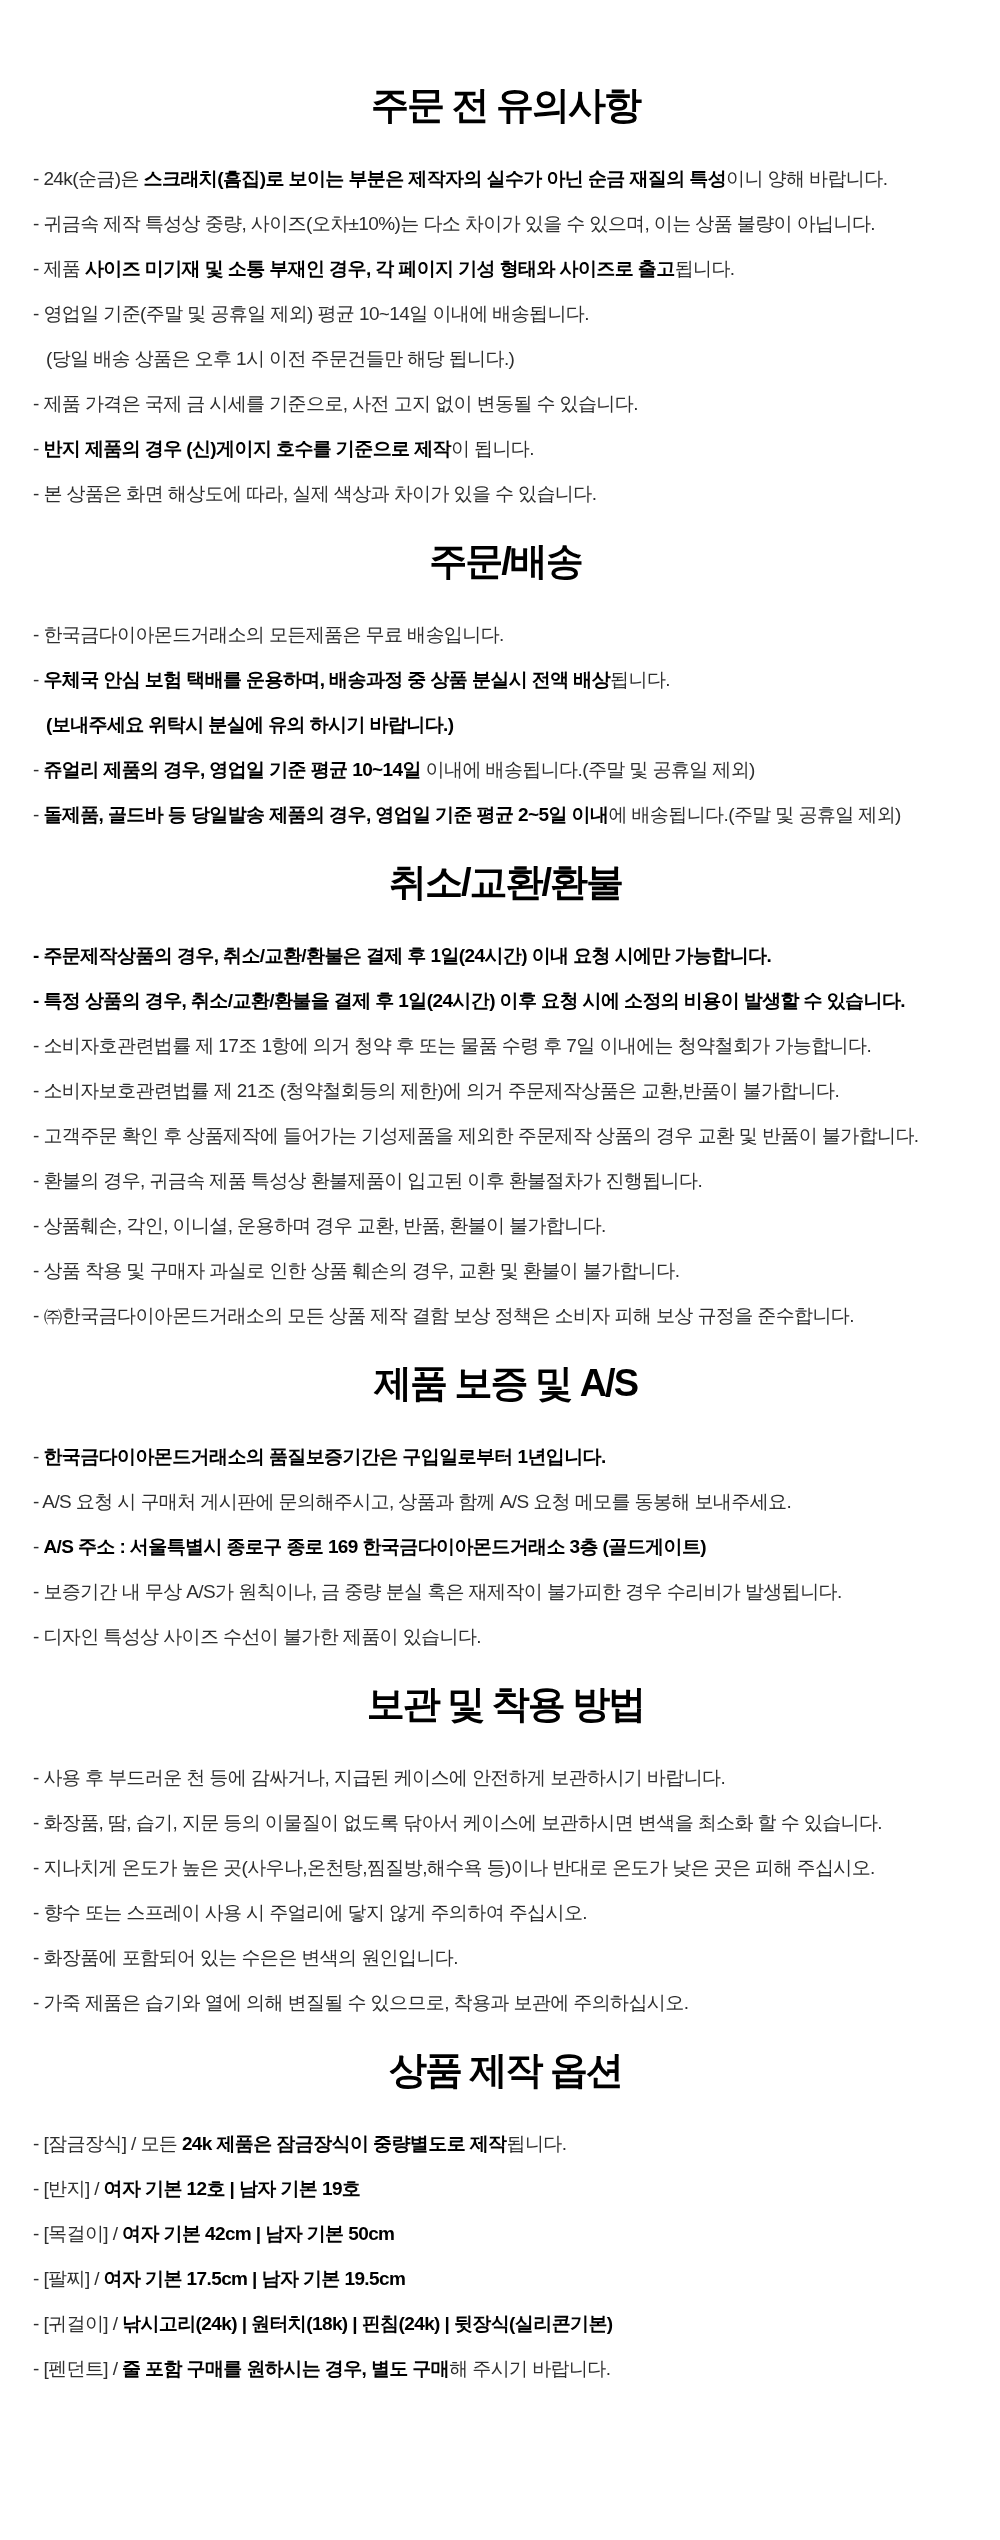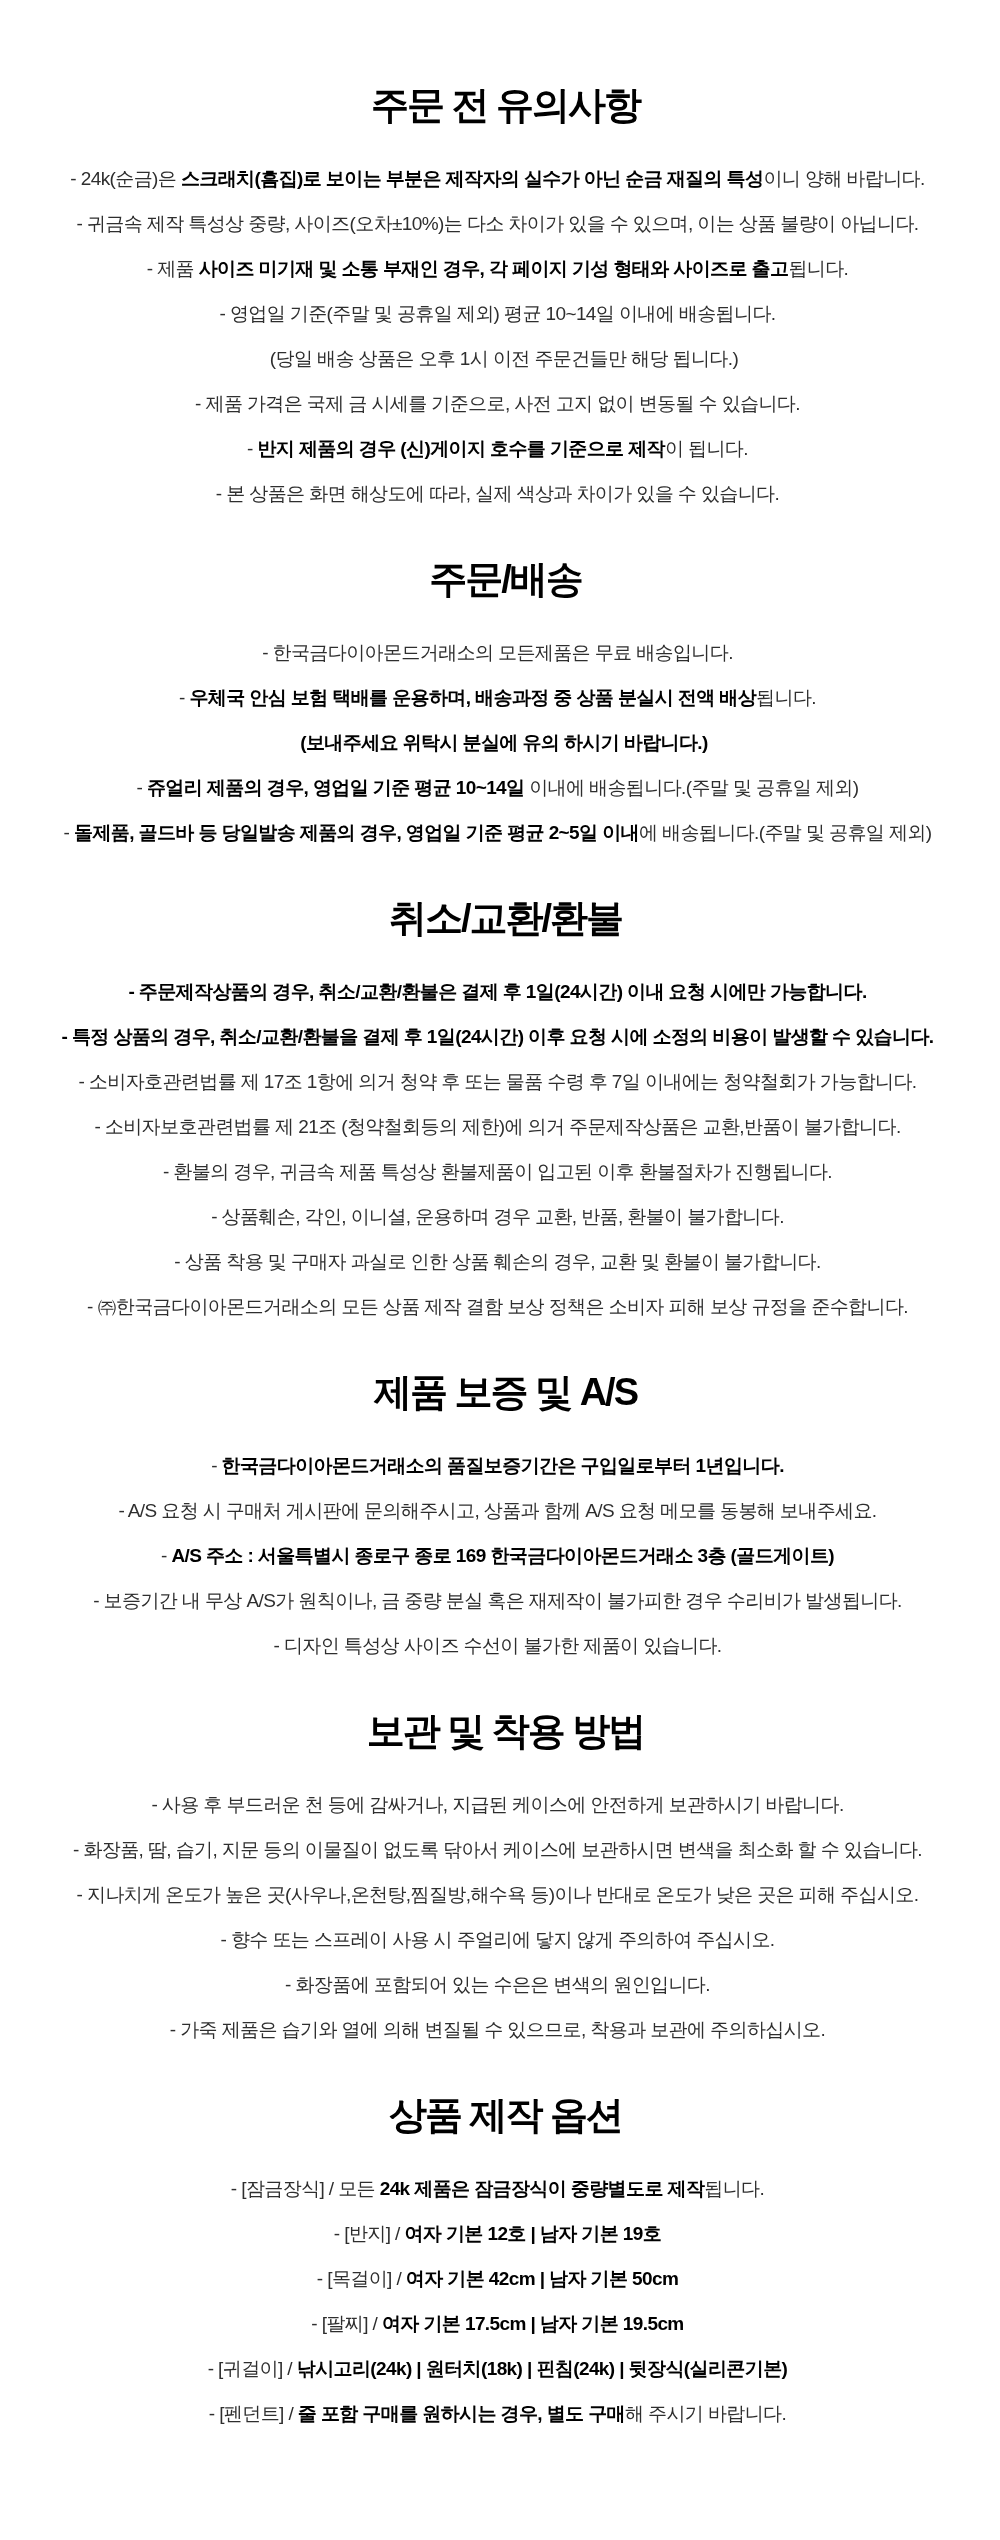--- a/index.html
+++ b/index.html
@@ -12,34 +12,33 @@
     color: #2e2e2e;
   }
   .page {
     width: 1000px;
     min-height: 2540px;
     box-sizing: border-box;
     padding: 86px 38px 60px 33px;
     background: #ffffff;
   }
   .notice-section + .notice-section {
-    margin-top: 56px;
+    margin-top: 38px;
   }
   .section-title {
     font-size: 38px;
     font-weight: 800;
     color: #000000;
     letter-spacing: -2px;
     line-height: 1;
     margin: 0 0 44px 16px;
     text-align: center;
   }
   .item-list {
     margin: 0;
-    text-align: center;
   }
   .notice-item {
     font-size: 19px;
     line-height: 21px;
     letter-spacing: -0.6px;
     margin-bottom: 24px;
     color: #2e2e2e;
     white-space: normal;
   }
   .notice-item:last-child {
@@ -80,20 +79,21 @@
         <div class="notice-item"><span class="run">- </span><span class="run bold">돌제품, 골드바 등 당일발송 제품의 경우, 영업일 기준 평균 2~5일 이내</span><span class="run">에 배송됩니다.(주말 및 공휴일 제외)</span></div>
       </div>
     </section>
     <section class="notice-section">
       <h2 class="section-title">취소/교환/환불</h2>
       <div class="item-list">
         <div class="notice-item"><span class="run bold">- 주문제작상품의 경우, 취소/교환/환불은 결제 후 1일(24시간) 이내 요청 시에만 가능합니다.</span></div>
         <div class="notice-item"><span class="run bold">- 특정 상품의 경우, 취소/교환/환불을 결제 후 1일(24시간) 이후 요청 시에 소정의 비용이 발생할 수 있습니다.</span></div>
         <div class="notice-item"><span class="run">- 소비자호관련법률 제 17조 1항에 의거 청약 후 또는 물품 수령 후 7일 이내에는 청약철회가 가능합니다.</span></div>
         <div class="notice-item"><span class="run">- 소비자보호관련법률 제 21조 (청약철회등의 제한)에 의거 주문제작상품은 교환,반품이 불가합니다.</span></div>
+        <div class="notice-item"><span class="run">- 고객주문 확인 후 상품제작에 들어가는 기성제품을 제외한 주문제작 상품의 경우 교환 및 반품이 불가합니다.</span></div>
         <div class="notice-item"><span class="run">- 환불의 경우, 귀금속 제품 특성상 환불제품이 입고된 이후 환불절차가 진행됩니다.</span></div>
         <div class="notice-item"><span class="run">- 상품훼손, 각인, 이니셜, 운용하며 경우 교환, 반품, 환불이 불가합니다.</span></div>
         <div class="notice-item"><span class="run">- 상품 착용 및 구매자 과실로 인한 상품 훼손의 경우, 교환 및 환불이 불가합니다.</span></div>
         <div class="notice-item"><span class="run">- ㈜한국금다이아몬드거래소의 모든 상품 제작 결함 보상 정책은 소비자 피해 보상 규정을 준수합니다.</span></div>
       </div>
     </section>
     <section class="notice-section">
       <h2 class="section-title">제품 보증 및 A/S</h2>
       <div class="item-list">
         <div class="notice-item"><span class="run">- </span><span class="run bold">한국금다이아몬드거래소의 품질보증기간은 구입일로부터 1년입니다.</span></div>

